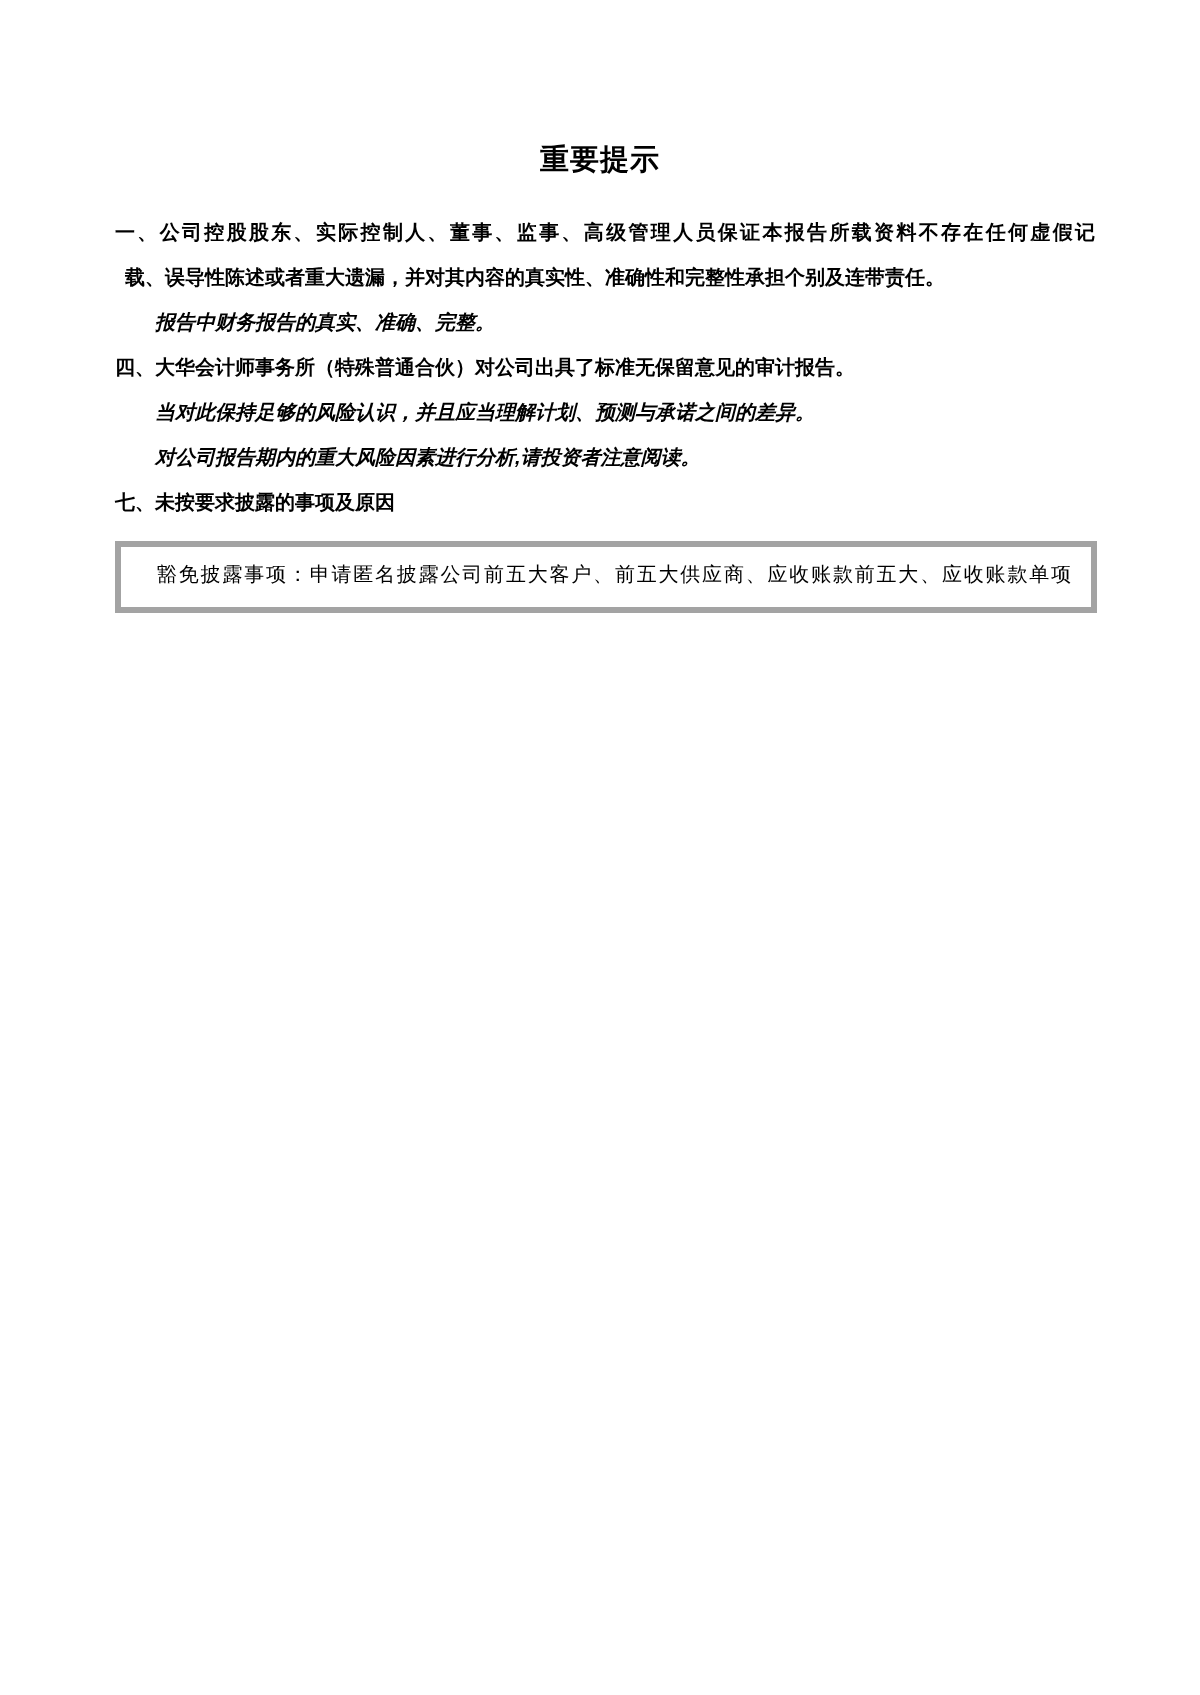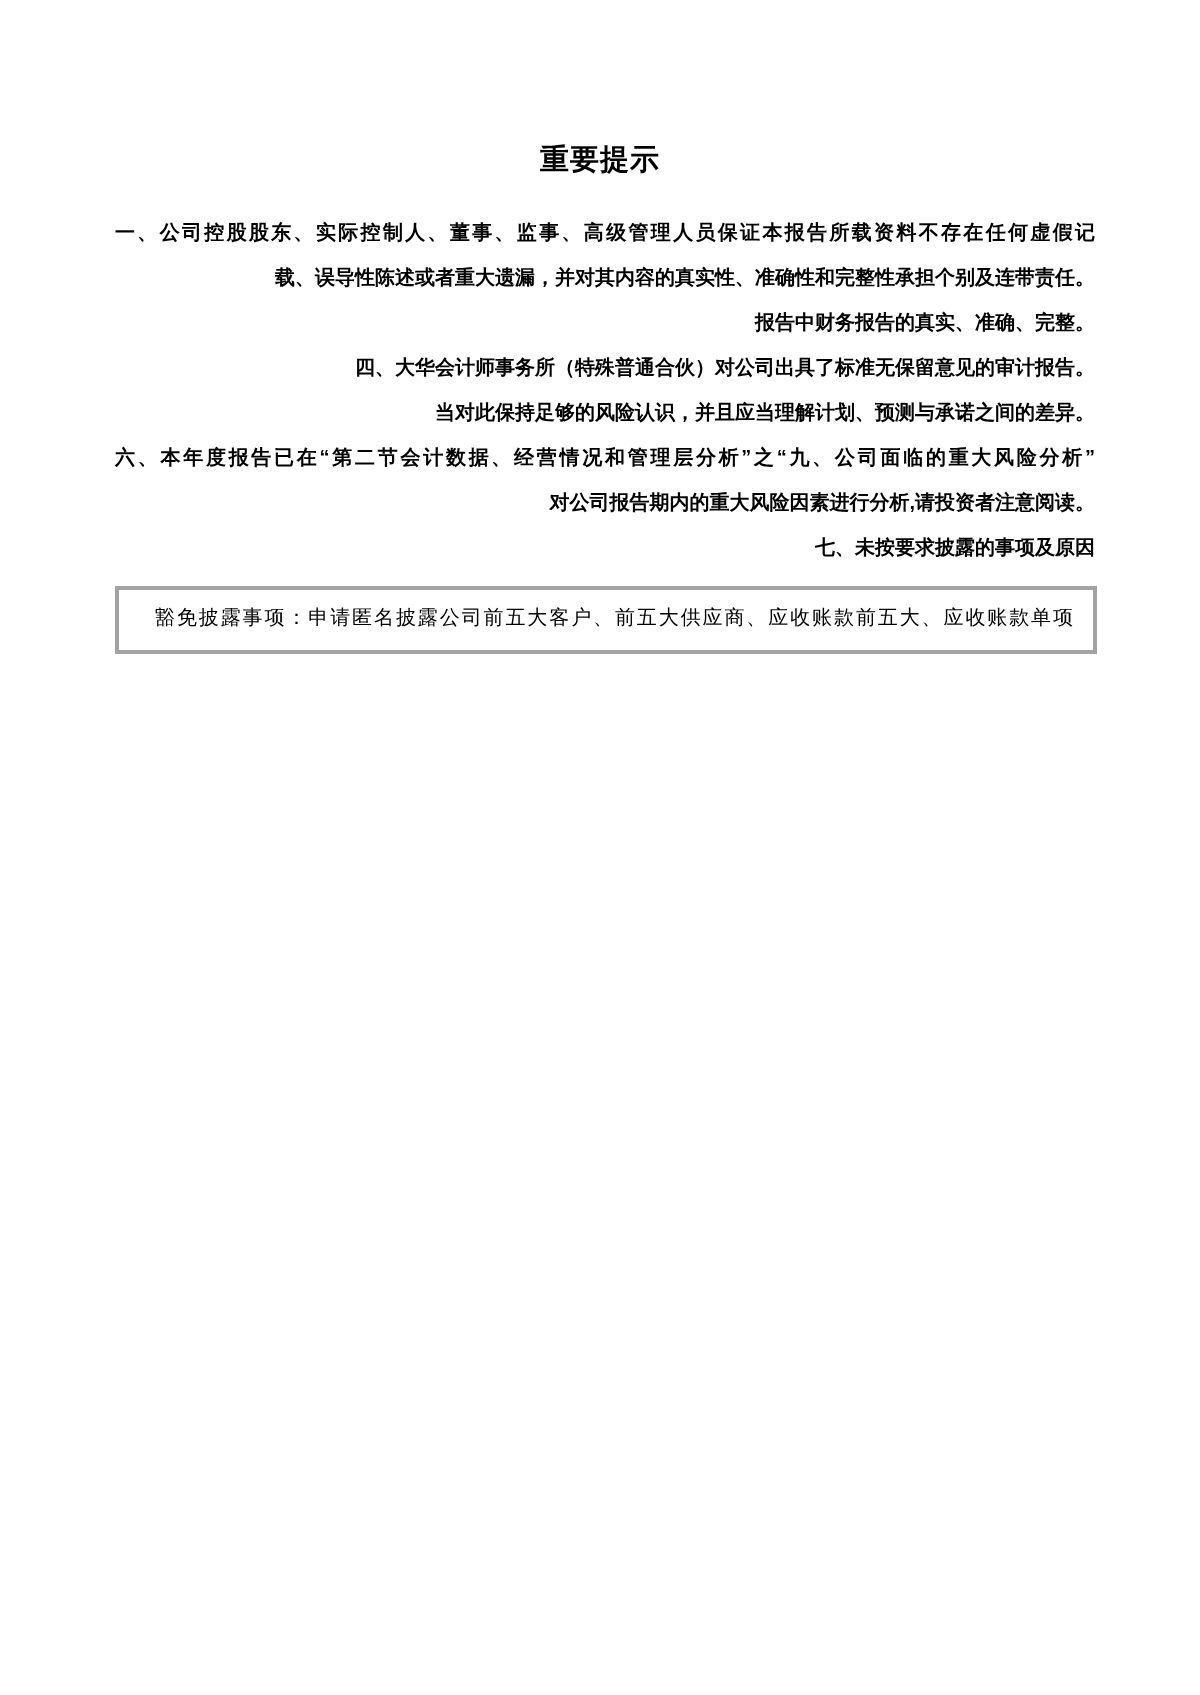--- a/index.html
+++ b/index.html
@@ -27,32 +27,31 @@
   }
   .body {
     margin: 30px 0 8px 115px;
     width: 980px;
   }
   .line {
     font-size: 20px;
     font-weight: 700;
     line-height: 45px;
     white-space: nowrap;
-    text-align: right;
   }
   .line.stretch {
     white-space: normal;
     text-align: justify;
     text-align-last: justify;
   }
   .line.cont-sm { padding-left: 10px; }
-  .line.cont    { padding-left: 40px; }
+  .line.cont    { padding-left: 40px; font-style: italic; }
   .exemption-box {
     margin-top: 16px;
-    border: 4px solid #a3a3a3;
+    border: 6px solid #a3a3a3;
     padding: 4px 20px 10px 8px;
     box-sizing: border-box;
     width: 982px;
   }
   .bline {
     font-family: "Liberation Serif", "DejaVu Serif", serif;
     font-size: 20px;
     font-weight: 400;
     line-height: 46px;
     white-space: nowrap;
@@ -86,21 +85,20 @@
     <div class="line stretch">一、公司控股股东、实际控制人、董事、监事、高级管理人员保证本报告所载资料不存在任何虚假记</div>
     <div class="line cont-sm">载、误导性陈述或者重大遗漏，并对其内容的真实性、准确性和完整性承担个别及连带责任。</div>
 
     <div class="line cont">报告中财务报告的真实、准确、完整。</div>
 
 
     <div class="line">四、大华会计师事务所（特殊普通合伙）对公司出具了标准无保留意见的审计报告。</div>
 
     <div class="line cont">当对此保持足够的风险认识，并且应当理解计划、预测与承诺之间的差异。</div>
 
-    <div class="line stretch">六、本年度报告已在“第二节会计数据、经营情况和管理层分析”之“九、公司面临的重大风险分析”</div>
     <div class="line cont">对公司报告期内的重大风险因素进行分析,请投资者注意阅读。</div>
 
     <div class="line">七、未按要求披露的事项及原因</div>
 
     <div class="exemption-box">
       <div class="bline first stretch">豁免披露事项：申请匿名披露公司前五大客户、前五大供应商、应收账款前五大、应收账款单项</div>
     </div>
 
   </div>
 

